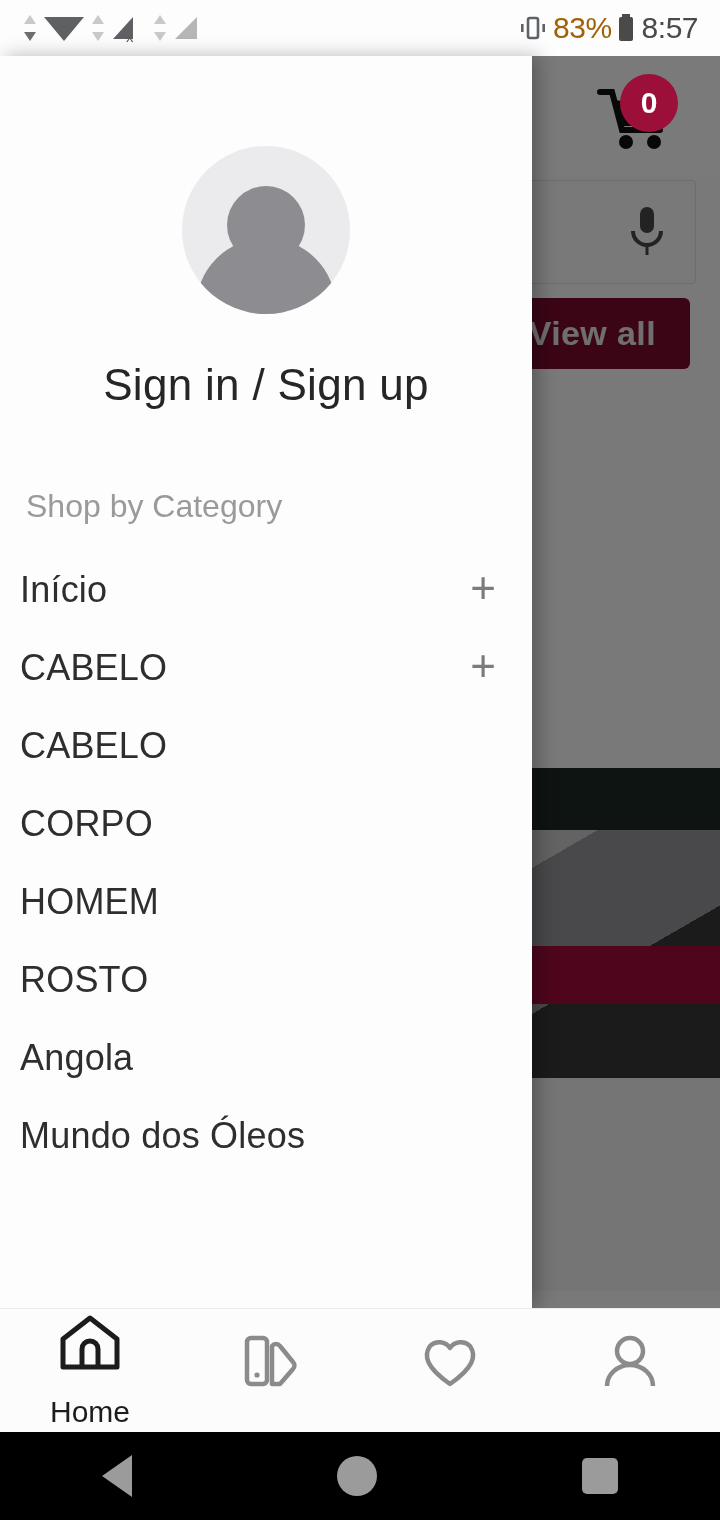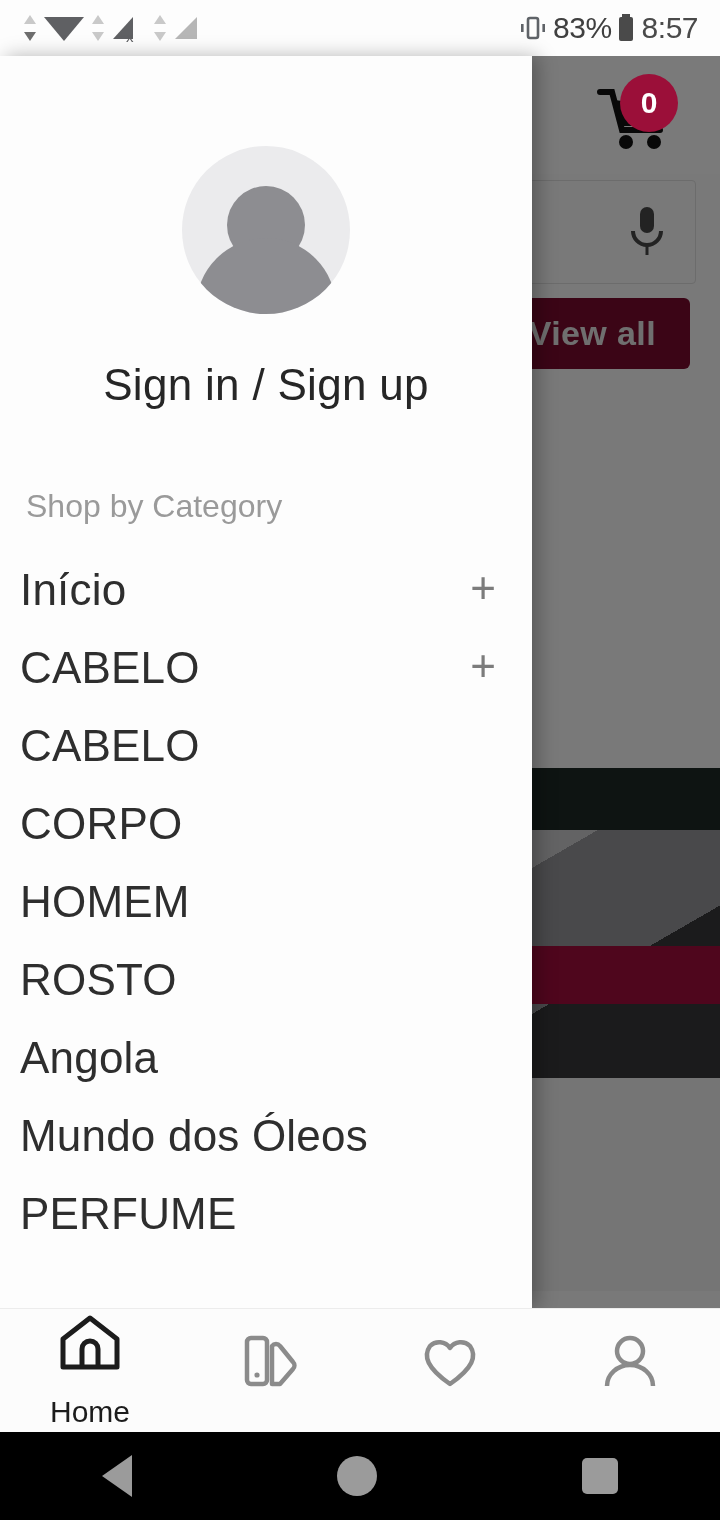--- a/index.html
+++ b/index.html
@@ -12,21 +12,21 @@
   #screen { position:relative; width:720px; height:1520px; overflow:hidden; background:#fff; }
 
   
   .statusbar{
     position:absolute; top:0; left:0; width:720px; height:56px;
     background:#fdfdfd; display:flex; align-items:center;
     justify-content:space-between; padding:0 22px;
   }
   .sb-left{ display:flex; align-items:center; gap:3px; }
   .sb-right{ display:flex; align-items:center; gap:3px; }
-  .sb-text{ font-size:30px; color:#404040; letter-spacing:-0.5px; }
+  .sb-text{ font-size:30px; color:#a16207; letter-spacing:-0.5px; }
   .sb-time{ font-size:30px; color:#4a4a4a; letter-spacing:-0.5px; margin-left:2px;}
 
   
   .app-bg{
     position:absolute; top:56px; left:0; width:720px; height:1252px;
     background:#fdfdfd; overflow:hidden;
   }
   .app-header{
     position:relative; height:118px; background:#ffffff;
     display:flex; align-items:center; padding:0 24px;
@@ -142,21 +142,21 @@
     margin-top:46px; font-size:44px; color:#262626; font-weight:400; letter-spacing:0.3px;
   }
   .shopby{
     margin-top:78px; padding-left:26px; font-size:32px; color:#9a9a9a; font-weight:400;
   }
   .menu{ margin-top:26px; }
   .menu-item{
     height:78px; display:flex; align-items:center; justify-content:space-between;
     padding:0 36px 0 20px;
   }
-  .menu-label{ font-size:44px; color:#2e2e2e; font-weight:400; letter-spacing:0.2px; }
+  .menu-label{ font-size:36px; color:#2e2e2e; font-weight:400; letter-spacing:0.2px; }
   .plus{
     font-size:44px; color:#7c7c7c; line-height:1; font-weight:300; margin-top:-4px;
   }
 
   
   .tabbar{
     position:absolute; left:0; top:1308px; width:720px; height:124px;
     background:#fcfcfc; display:flex; align-items:center;
     border-top:1px solid #ececec;
   }
@@ -326,23 +326,20 @@
       </div>
       <div class="menu-item">
         <span class="menu-label">ROSTO</span>
       </div>
       <div class="menu-item">
         <span class="menu-label">Angola</span>
       </div>
       <div class="menu-item">
         <span class="menu-label">Mundo dos Óleos</span>
       </div>
-      <div class="menu-item">
-        <span class="menu-label">PERFUME</span>
-      </div>
     </div>
   </div>
 
   <div class="tabbar">
     <div class="tab">
       <svg width="66" height="62" viewBox="0 0 66 62">
         <path d="M6 26 L33 5 L60 26 L60 54 L6 54 Z" fill="none" stroke="#1c1c1c" stroke-width="5" stroke-linejoin="round"></path>
         <path d="M25 54 L25 36 a8 8 0 0 1 16 0 L41 54" fill="none" stroke="#1c1c1c" stroke-width="5"></path>
       </svg>
       <span class="tab-label">Home</span>

